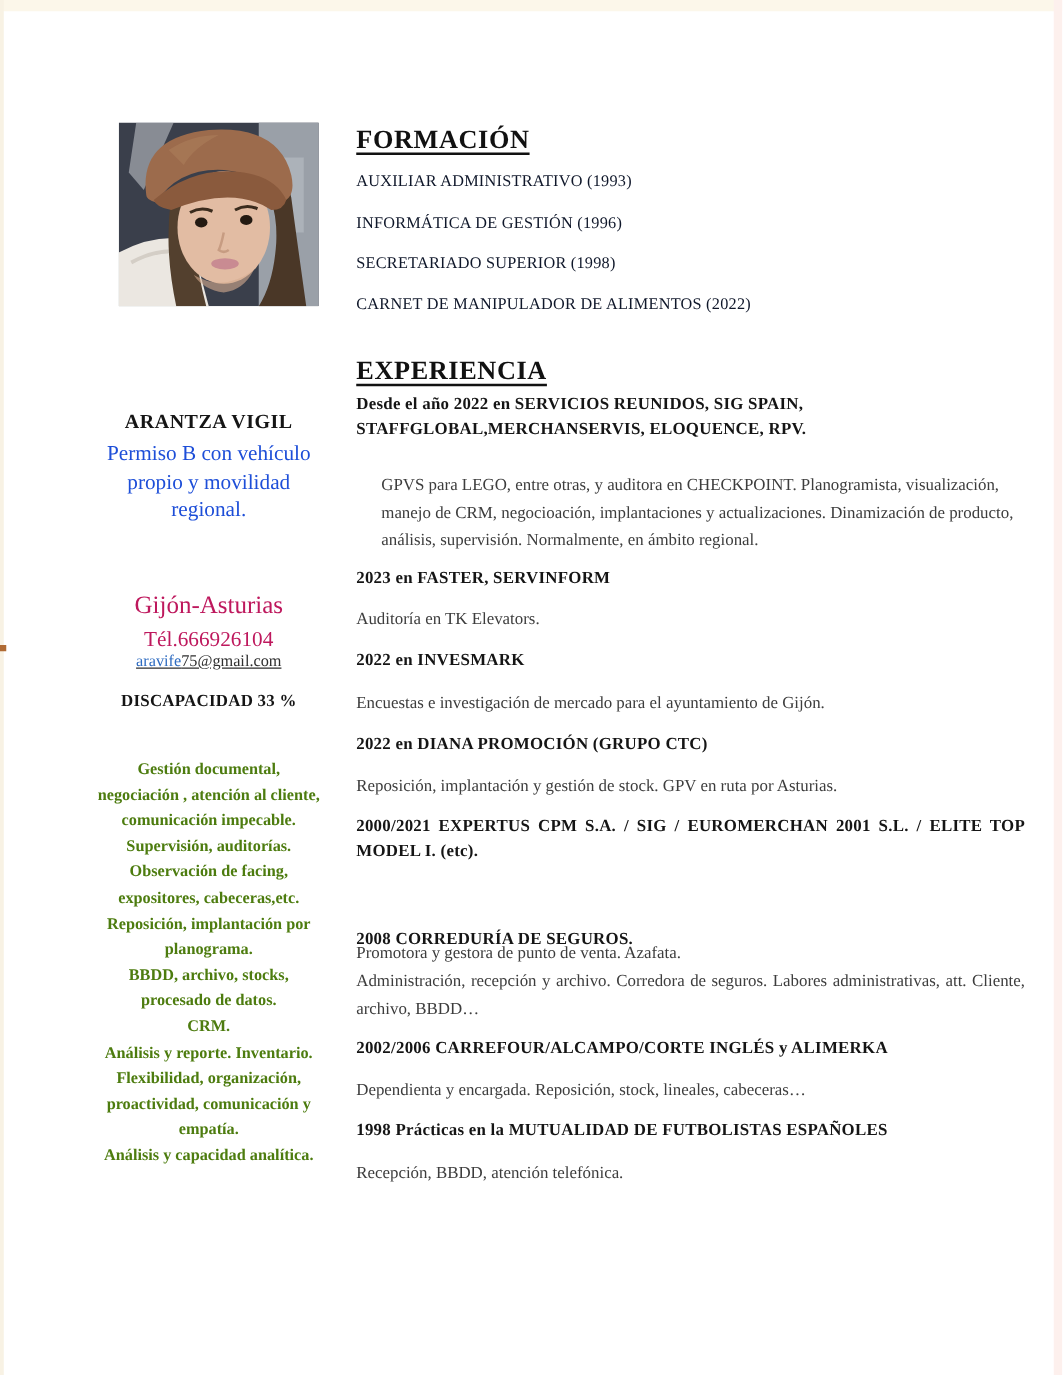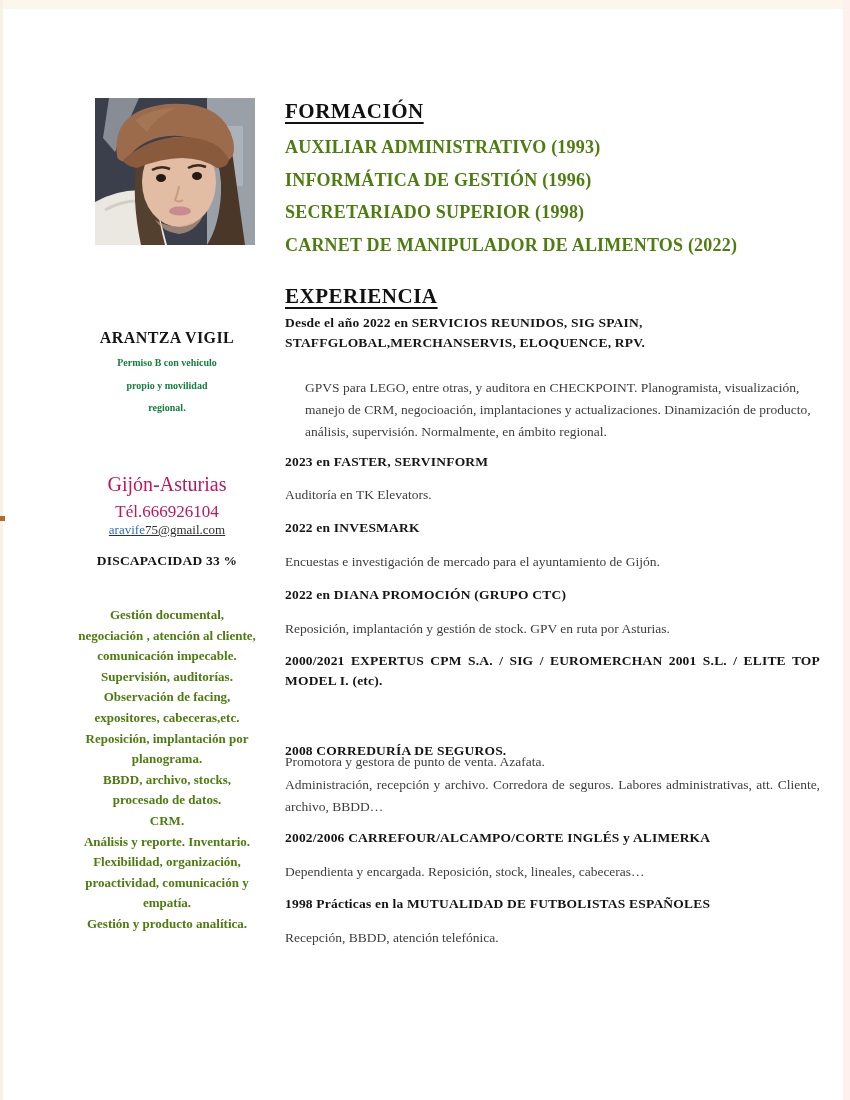--- a/index.html
+++ b/index.html
@@ -17,29 +17,29 @@
 
   
   .photo{position:absolute;left:95px;top:98px;width:160px;height:147px;}
 
   
   .rcol{left:285px;width:535px;}
   .section-heading{
     font-size:21px;font-weight:700;color:#111;letter-spacing:.5px;
     text-decoration:underline;text-underline-offset:4px;text-decoration-thickness:2px;
   }
-  .edu-item{font-size:18px;font-weight:700;color:#4d7c0f;letter-spacing:.2px;}
+  .edu-item{font-size:13px;font-weight:400;color:#0f172a;letter-spacing:.2px;}
   .exp-title{font-size:13.5px;font-weight:700;color:#151515;line-height:20px;letter-spacing:.2px;}
   .exp-desc{font-size:13.5px;color:#3d3d3d;line-height:22px;}
   .justify{text-align:justify;}
 
   
   .lcol{left:52px;width:230px;text-align:center;}
   .person-name{font-size:16px;font-weight:700;color:#151515;letter-spacing:.4px;}
-  .permit-line{font-size:10px;font-weight:700;color:#15803d;line-height:22.5px;}
+  .permit-line{font-size:17px;font-weight:400;color:#1d4ed8;line-height:22.5px;}
   .location{font-size:20px;color:#be185d;}
   .phone{font-size:17px;font-weight:400;color:#be185d;}
   .email{font-size:13px;text-decoration:underline;color:#2e2e2e;}
   .email .blue{color:#2f6cc1;}
   .disability{font-size:13.5px;font-weight:700;color:#151515;letter-spacing:.2px;}
   .skill-line{font-size:13px;font-weight:700;color:#4d7c0f;line-height:20.6px;white-space:nowrap;}
 </style>
 </head>
 <body>
 
@@ -136,16 +136,16 @@
     <div class="skill-line">expositores, cabeceras,etc.</div>
     <div class="skill-line">Reposición, implantación por</div>
     <div class="skill-line">planograma.</div>
     <div class="skill-line">BBDD, archivo, stocks,</div>
     <div class="skill-line">procesado de datos.</div>
     <div class="skill-line">CRM.</div>
     <div class="skill-line">Análisis y reporte. Inventario.</div>
     <div class="skill-line">Flexibilidad, organización,</div>
     <div class="skill-line">proactividad, comunicación y</div>
     <div class="skill-line">empatía.</div>
-    <div class="skill-line">Gestión y producto analítica.</div>
+    <div class="skill-line">Análisis y capacidad analítica.</div>
   </div>
 
 </div>
 
 </body></html>

